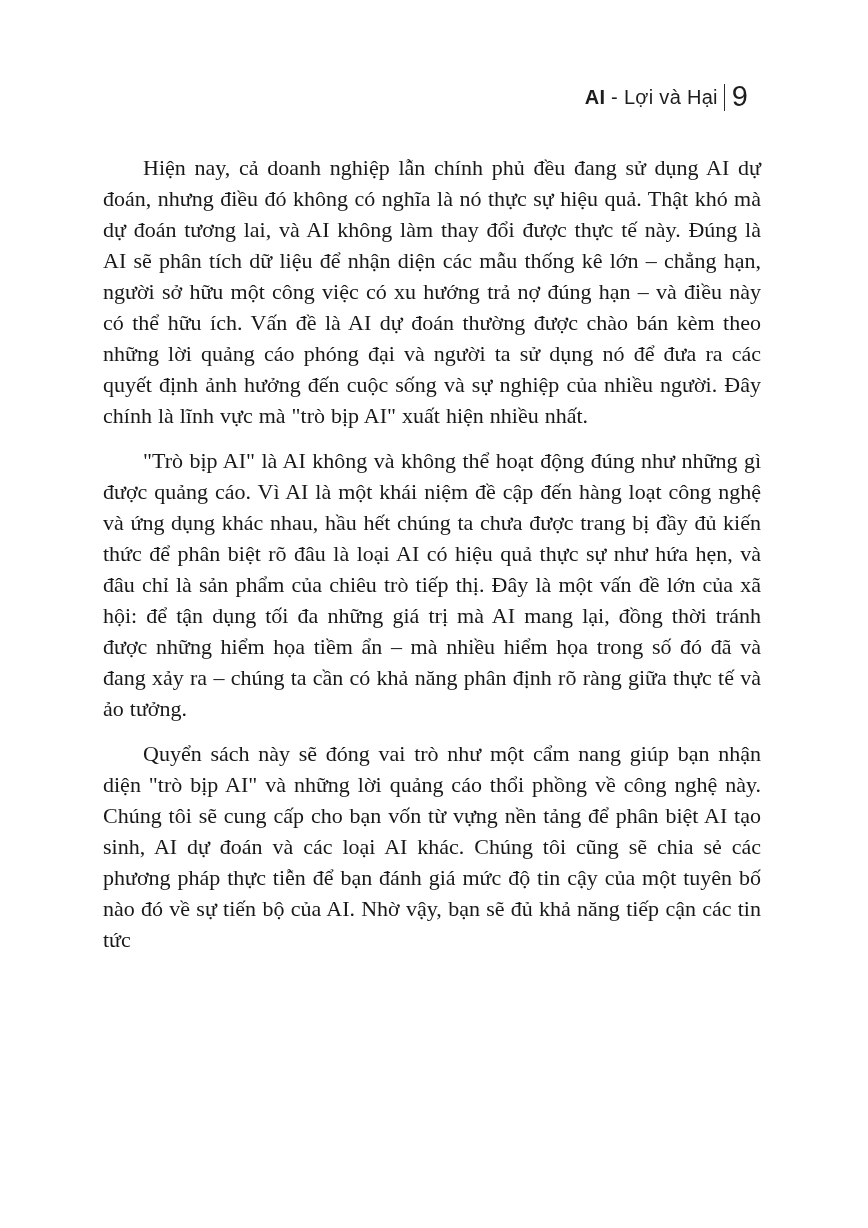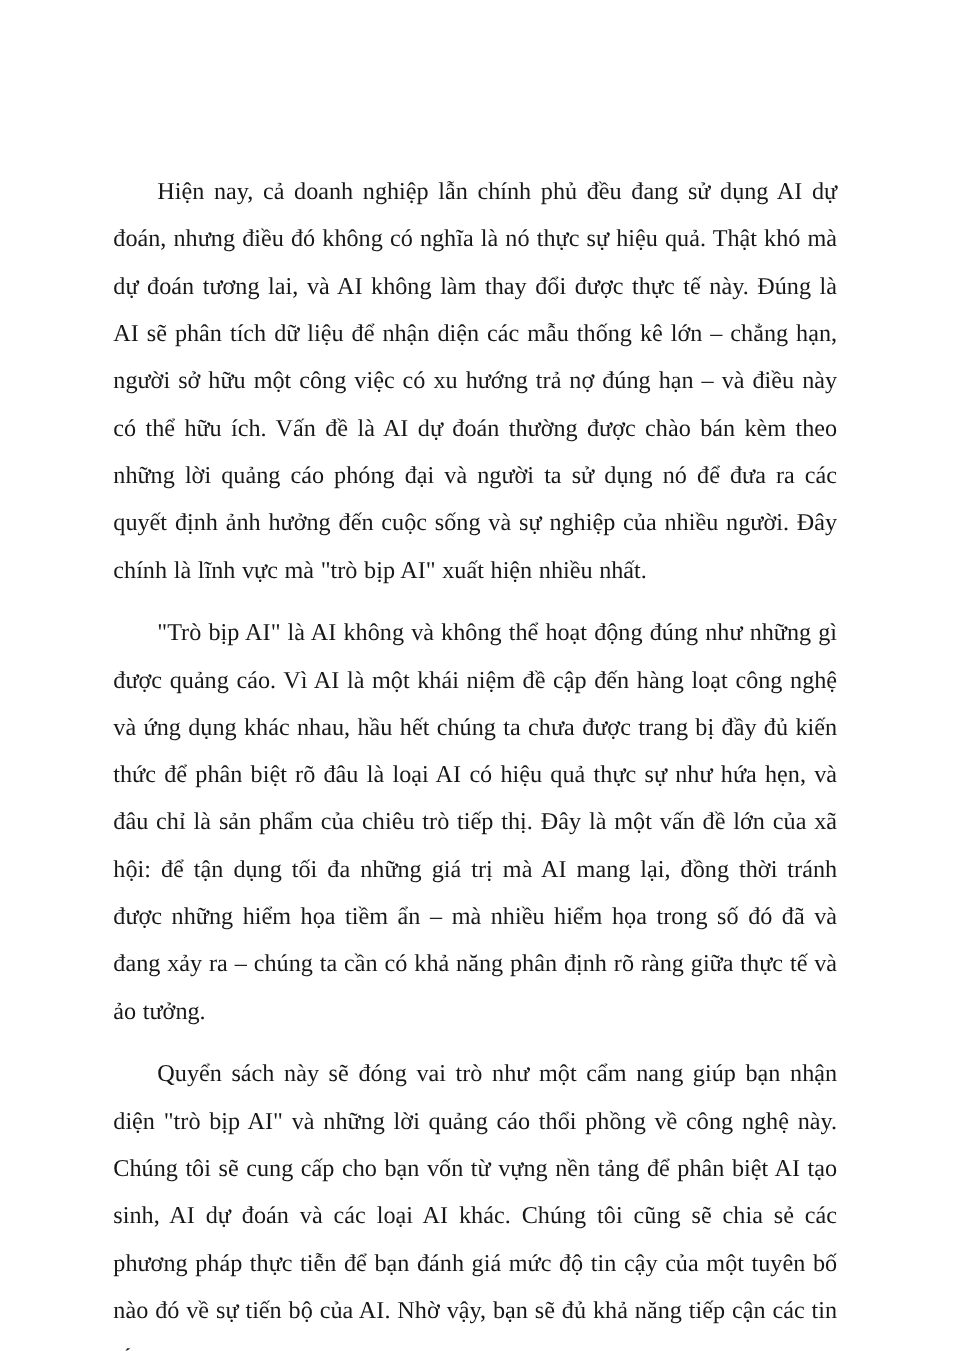--- a/index.html
+++ b/index.html
@@ -51,32 +51,37 @@
   
   .text-block {
     position: absolute;
     left: 103px;
     top: 152px;
     width: 658px;
   }
   .text-block p {
     margin: 0 0 14px 0;
     font-size: 22px;
-    line-height: 43px;
+    line-height: 31px;
     text-align: justify;
     text-indent: 40px;
     color: #181818;
     word-spacing: 0.5px;
   }
 </style>
 </head>
 <body>
 
 <div class="page">
 
+  <div class="running-header">
+    <span class="book-title"><span class="title-strong">AI</span><span> - Lợi và Hại</span></span>
+    <span class="header-divider"></span>
+    <span class="page-number">9</span>
+  </div>
 
   <div class="text-block">
     <p>Hiện nay, cả doanh nghiệp lẫn chính phủ đều đang sử dụng AI dự đoán, nhưng điều đó không có nghĩa là nó thực sự hiệu quả. Thật khó mà dự đoán tương lai, và AI không làm thay đổi được thực tế này. Đúng là AI sẽ phân tích dữ liệu để nhận diện các mẫu thống kê lớn – chẳng hạn, người sở hữu một công việc có xu hướng trả nợ đúng hạn – và điều này có thể hữu ích. Vấn đề là AI dự đoán thường được chào bán kèm theo những lời quảng cáo phóng đại và người ta sử dụng nó để đưa ra các quyết định ảnh hưởng đến cuộc sống và sự nghiệp của nhiều người. Đây chính là lĩnh vực mà "trò bịp AI" xuất hiện nhiều nhất.</p>
     <p>"Trò bịp AI" là AI không và không thể hoạt động đúng như những gì được quảng cáo. Vì AI là một khái niệm đề cập đến hàng loạt công nghệ và ứng dụng khác nhau, hầu hết chúng ta chưa được trang bị đầy đủ kiến thức để phân biệt rõ đâu là loại AI có hiệu quả thực sự như hứa hẹn, và đâu chỉ là sản phẩm của chiêu trò tiếp thị. Đây là một vấn đề lớn của xã hội: để tận dụng tối đa những giá trị mà AI mang lại, đồng thời tránh được những hiểm họa tiềm ẩn – mà nhiều hiểm họa trong số đó đã và đang xảy ra – chúng ta cần có khả năng phân định rõ ràng giữa thực tế và ảo tưởng.</p>
     <p>Quyển sách này sẽ đóng vai trò như một cẩm nang giúp bạn nhận diện "trò bịp AI" và những lời quảng cáo thổi phồng về công nghệ này. Chúng tôi sẽ cung cấp cho bạn vốn từ vựng nền tảng để phân biệt AI tạo sinh, AI dự đoán và các loại AI khác. Chúng tôi cũng sẽ chia sẻ các phương pháp thực tiễn để bạn đánh giá mức độ tin cậy của một tuyên bố nào đó về sự tiến bộ của AI. Nhờ vậy, bạn sẽ đủ khả năng tiếp cận các tin tức</p>
   </div>
 
 </div>
 
 </body></html>

